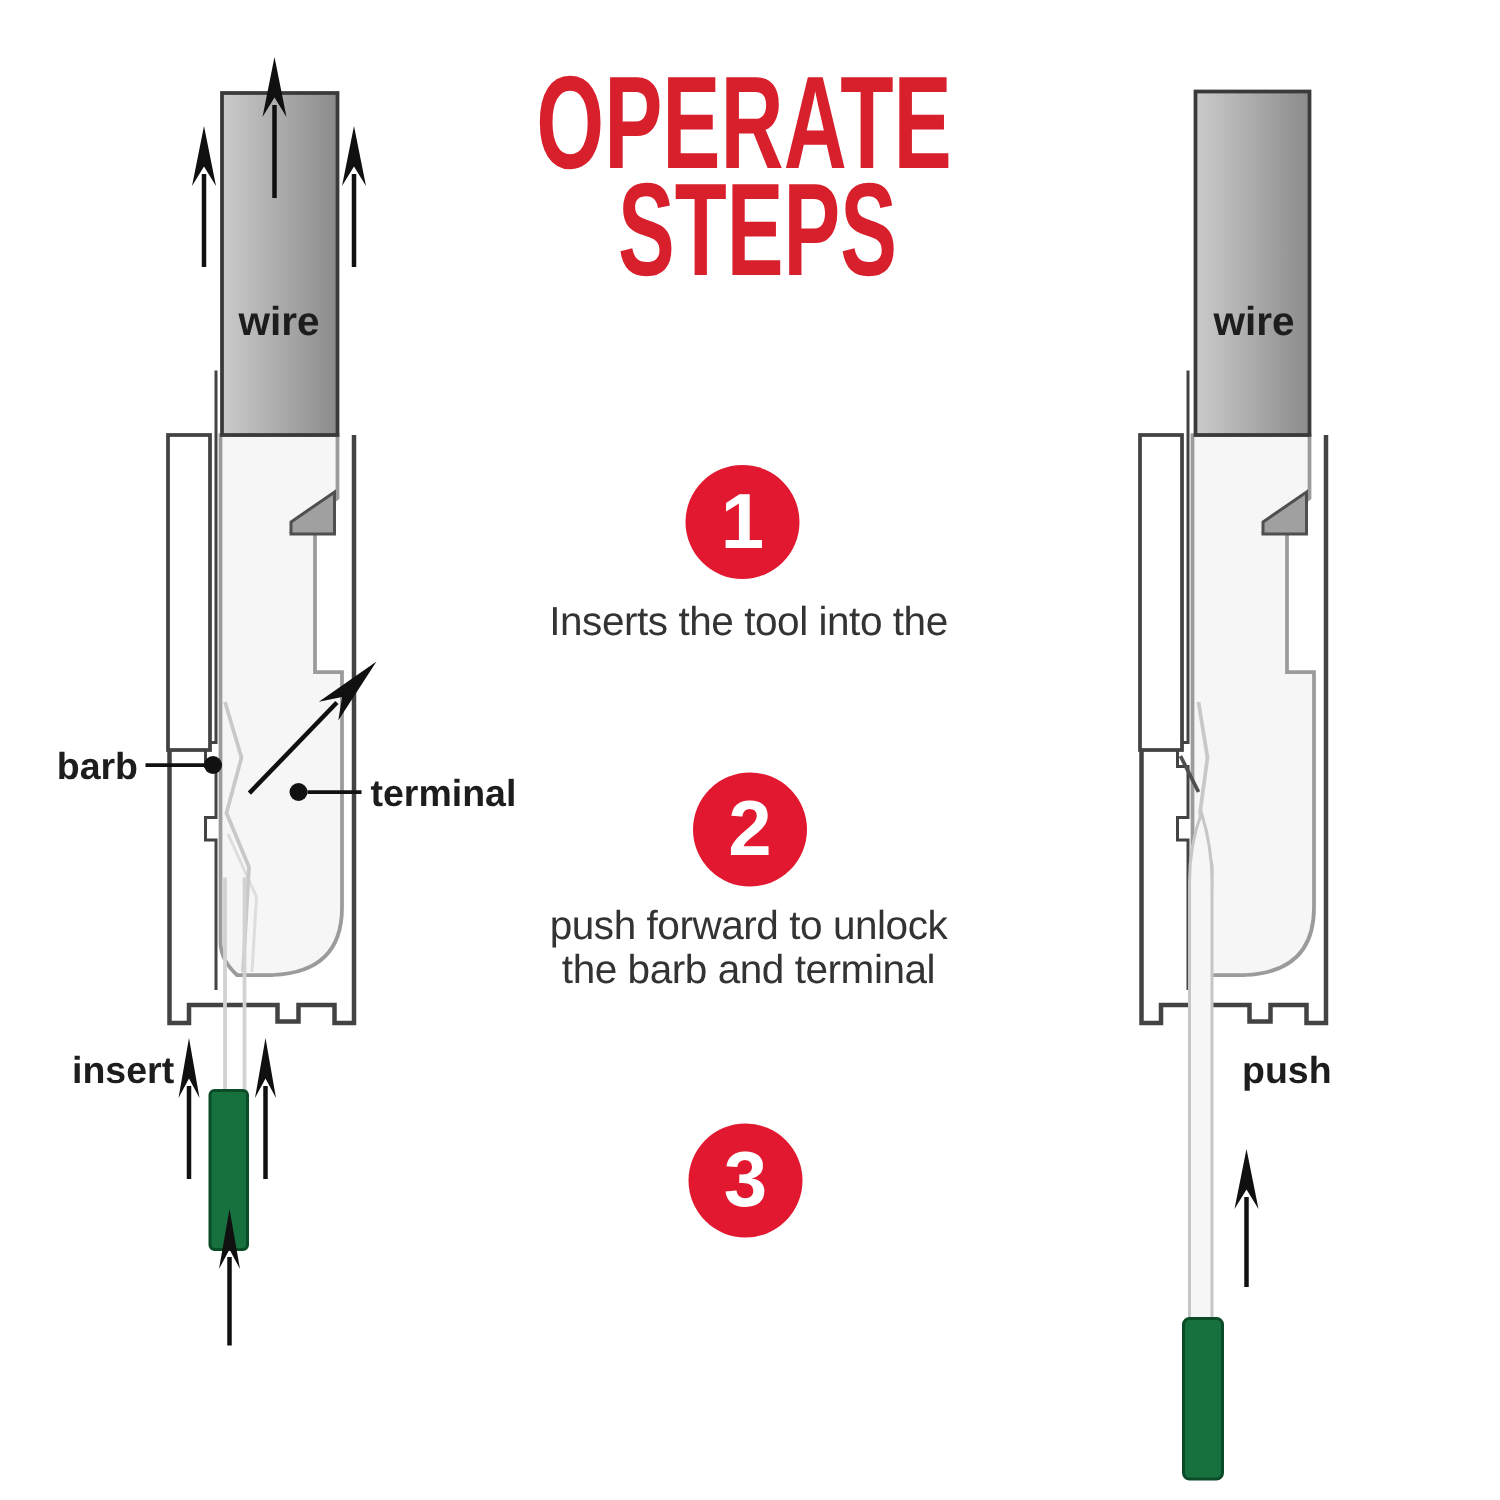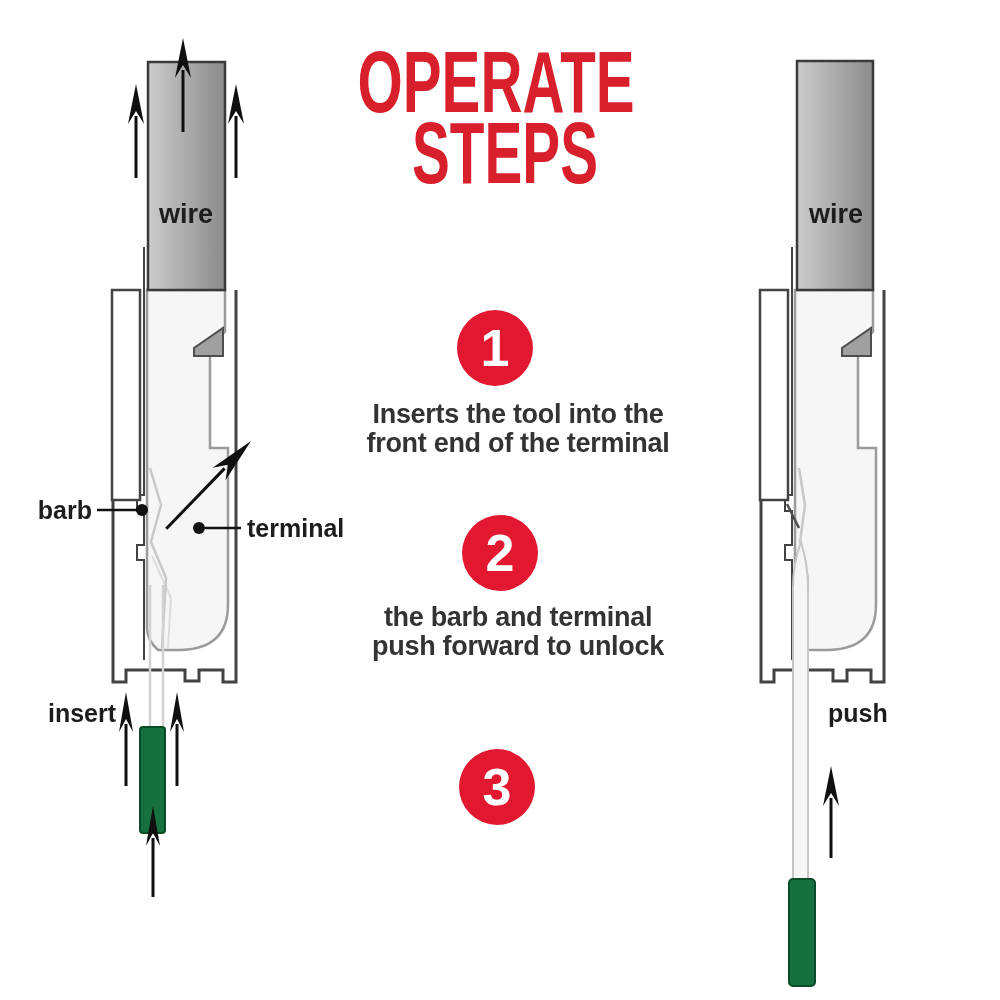--- a/index.html
+++ b/index.html
@@ -12,22 +12,22 @@
   #right-svg{left:640px;}
   .title-svg{position:absolute;left:330px;top:30px;}
   .title-text{fill:var(--color-red);font-family:"Liberation Sans",sans-serif;font-weight:bold;}
   .step-circle{
     position:absolute;width:76px;height:76px;border-radius:50%;
     background:var(--color-circle_red);color:#ffffff;
     display:flex;align-items:center;justify-content:center;
     font-weight:bold;font-size:52px;
   }
   .step-text{
-    position:absolute;left:326px;width:384px;text-align:center;
-    font-weight:bold;color:var(--color-step_text);
+    position:absolute;left:307px;width:384px;text-align:center;
+    font-weight:normal;color:var(--color-step_text);
     font-size:27px;line-height:29px;letter-spacing:-0.3px;
   }
   .diag-label{
     font-family:"Liberation Sans",sans-serif;font-weight:bold;
     fill:var(--color-label_text);
   }
   .outline{fill:none;stroke:#434343;}
   .arrow-line{stroke:#101010;stroke-width:3;}
   .arrow-head{fill:#101010;stroke:none;}
   .leader{stroke:#111111;stroke-width:2.5;}
@@ -145,28 +145,27 @@
   <svg class="title-svg" width="340" height="170" viewBox="0 0 340 170">
     <text class="title-text" x="166" y="82" font-size="88" text-anchor="middle" textLength="277" lengthAdjust="spacingAndGlyphs">OPERATE</text>
     <text class="title-text" x="175" y="153" font-size="88" text-anchor="middle" textLength="186" lengthAdjust="spacingAndGlyphs">STEPS</text>
   </svg>
 
   <div class="step-circle" style="left:457px;top:310px;">
     <span>1</span>
   </div>
   <div class="step-text" style="top:400px;">
     <div>Inserts the tool into the</div>
-    <div>front end of the terminal</div>
   </div>
 
   <div class="step-circle" style="left:462px;top:515px;">
     <span>2</span>
   </div>
   <div class="step-text" style="top:603px;">
+    <div>push forward to unlock</div>
     <div>the barb and terminal</div>
-    <div>push forward to unlock</div>
   </div>
 
   <div class="step-circle" style="left:459px;top:749px;">
     <span>3</span>
   </div>
 
 </div>
 
 </body></html>

